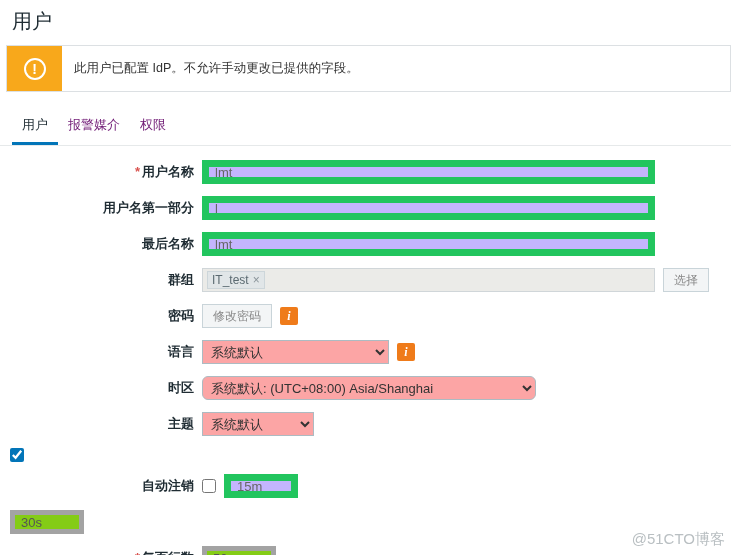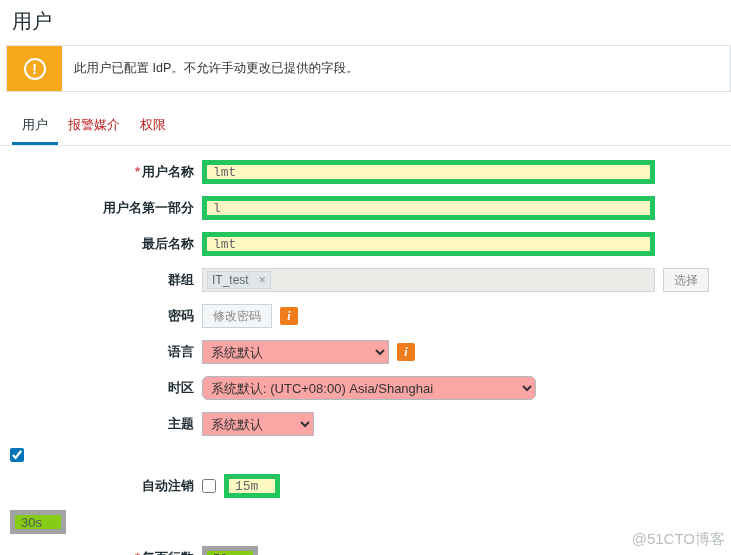--- a/index.html
+++ b/index.html
@@ -3,41 +3,41 @@
 <meta charset="utf-8">
 <style>
 * { box-sizing: border-box; margin: 0; padding: 0; }
 body { font-family: Arial, "Microsoft YaHei", sans-serif; font-size: 13px; color: #1f2c33; background: #fff; width: 731px; }
 .page-title { font-size: 20px; font-weight: normal; padding: 8px 12px 10px; color: #1f2c33; }
 .warning-bar { display: flex; align-items: stretch; margin: 0 0 0 6px; border: 1px solid #dce0e3; background: #fff; }
 .warn-icon-wrap { width: 55px; background: #f8a81b; display: flex; align-items: center; justify-content: center; }
 .warn-icon { width: 22px; height: 22px; border-radius: 50%; border: 2px solid #fff; color: #fff; display: flex; align-items: center; justify-content: center; font-weight: bold; font-size: 14px; }
 .warn-text { padding: 14px 12px; color: #333; font-size: 12.5px; }
 .tabs { display: flex; gap: 0; padding: 18px 12px 0; border-bottom: 1px solid #e6e9ea; }
-.tab { padding: 6px 10px 8px; color: #b91c1c; cursor: pointer; font-size: 13px; }
+.tab { padding: 6px 10px 8px; color: #701a75; cursor: pointer; font-size: 13px; }
 .tab.active { color: #1f2c33; border-bottom: 3px solid #0275b8; }
 .form { padding: 14px 10px 10px; }
 .row { display: flex; align-items: center; margin-bottom: 12px; }
 .label { width: 192px; text-align: right; padding-right: 8px; color: #1f2c33; font-size: 13px; font-weight: bold; }
 .req { color: #d9534f; margin-right: 2px; }
 .field { display: flex; align-items: center; gap: 8px; flex: 1; }
 input[type=text].txt { height: 24px; border: 5px solid #a3a3a3; padding: 0 6px; font-size: 13px; background: #84cc16; color: #555; }
-input[type=text].txt.ro { background: #fef9c3; color: #666; border: 5px solid #22c55e; font-family: Liberation Mono, monospace; }
+input[type=text].txt.ro { background: #c4b5fd; color: #666; border: 7px solid #22c55e; }
 .w453 { width: 453px; }
 .tagbox { width: 453px; min-height: 24px; background: #ebebe8; border: 1px solid #d0d6d9; padding: 2px 4px; display: flex; align-items: center; }
-.tag { background: #e1e6e8; color: #5b6a71; padding: 1px 4px; font-size: 12px; display: inline-flex; align-items: center; gap: 10px; border: 1px solid #cdd6da; }
+.tag { background: #e1e6e8; color: #5b6a71; padding: 1px 4px; font-size: 12px; display: inline-flex; align-items: center; gap: 4px; border: 1px solid #cdd6da; }
 .tag-x { color: #8a9499; cursor: pointer; }
 .btn { height: 24px; border: 1px solid #c9d4d9; background: #f3f5f6; color: #888; padding: 0 10px; font-size: 12px; cursor: pointer; }
 .btn.sel { color: #888; }
 .info-badge { width: 18px; height: 18px; background: #ef7b1a; color: #fff; display: inline-flex; align-items: center; justify-content: center; font-style: italic; font-family: Georgia, serif; font-size: 12px; font-weight: bold; border-radius: 2px; }
 select.sel-ctl { height: 24px; border: 1px solid #acbbc2; padding: 0 4px; font-size: 13px; background: #fca5a5; color: #333; }
 .w187 { width: 187px; }
 .w295 { width: 334px; border-radius: 6px; }
 .w112 { width: 112px; }
-.w60 { width: 56px; }
+.w60 { width: 74px; }
 input[type=checkbox] { width: 14px; height: 14px; accent-color: #0275b8; }
 .watermark { position: fixed; right: 6px; bottom: 6px; color: #b9bfc2; font-size: 15px; }
 </style>
 </head>
 <body>
 
 <div class="page-title">用户</div>
 
 <div class="warning-bar">
   <div class="warn-icon-wrap">

